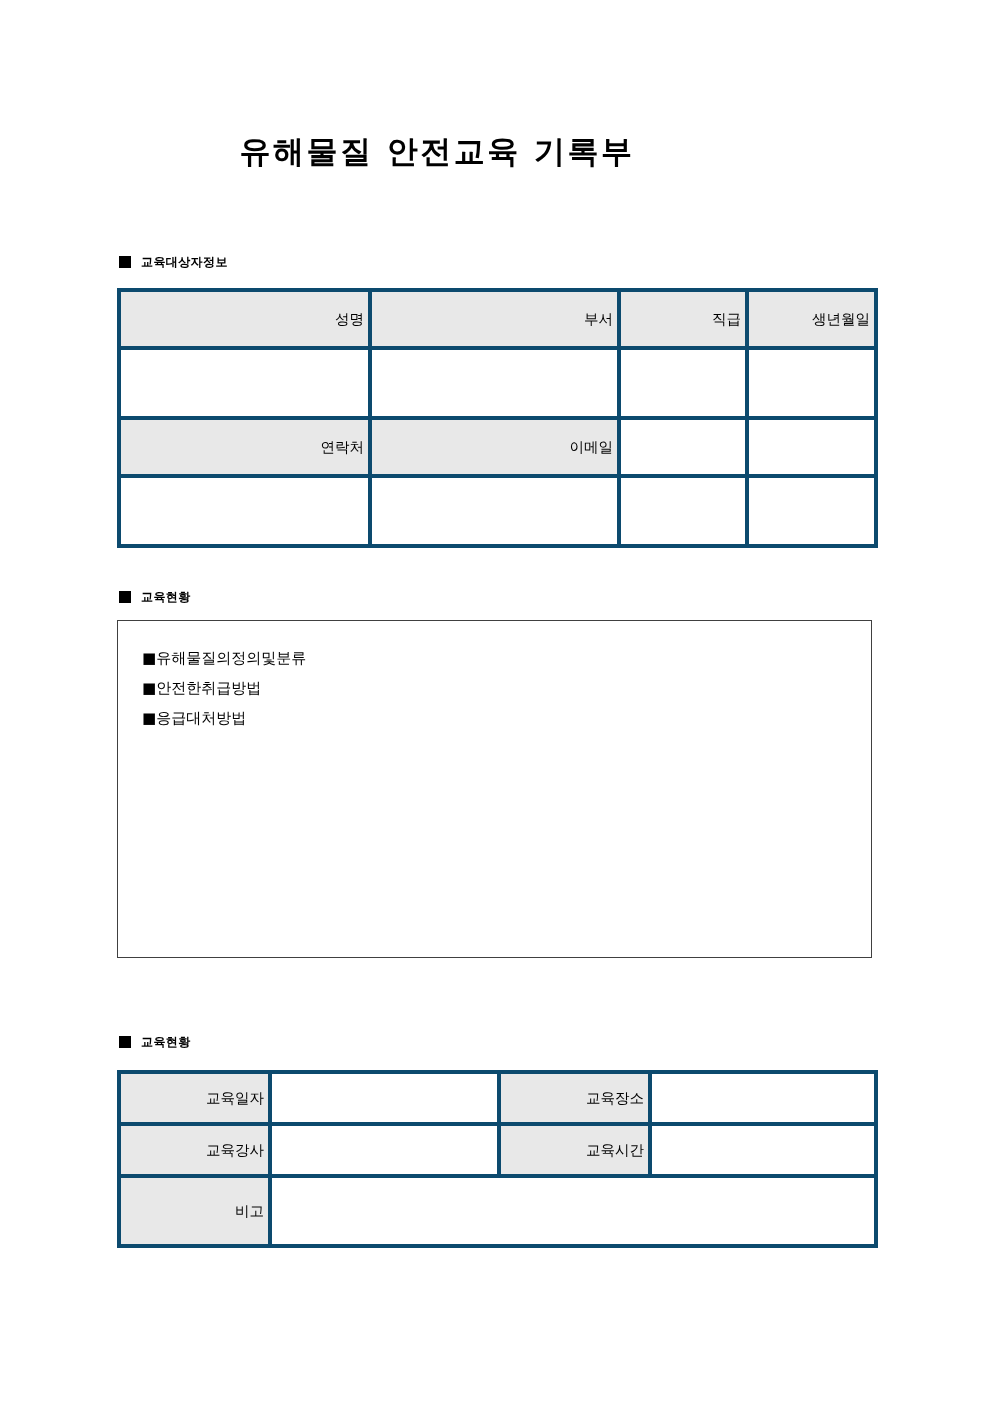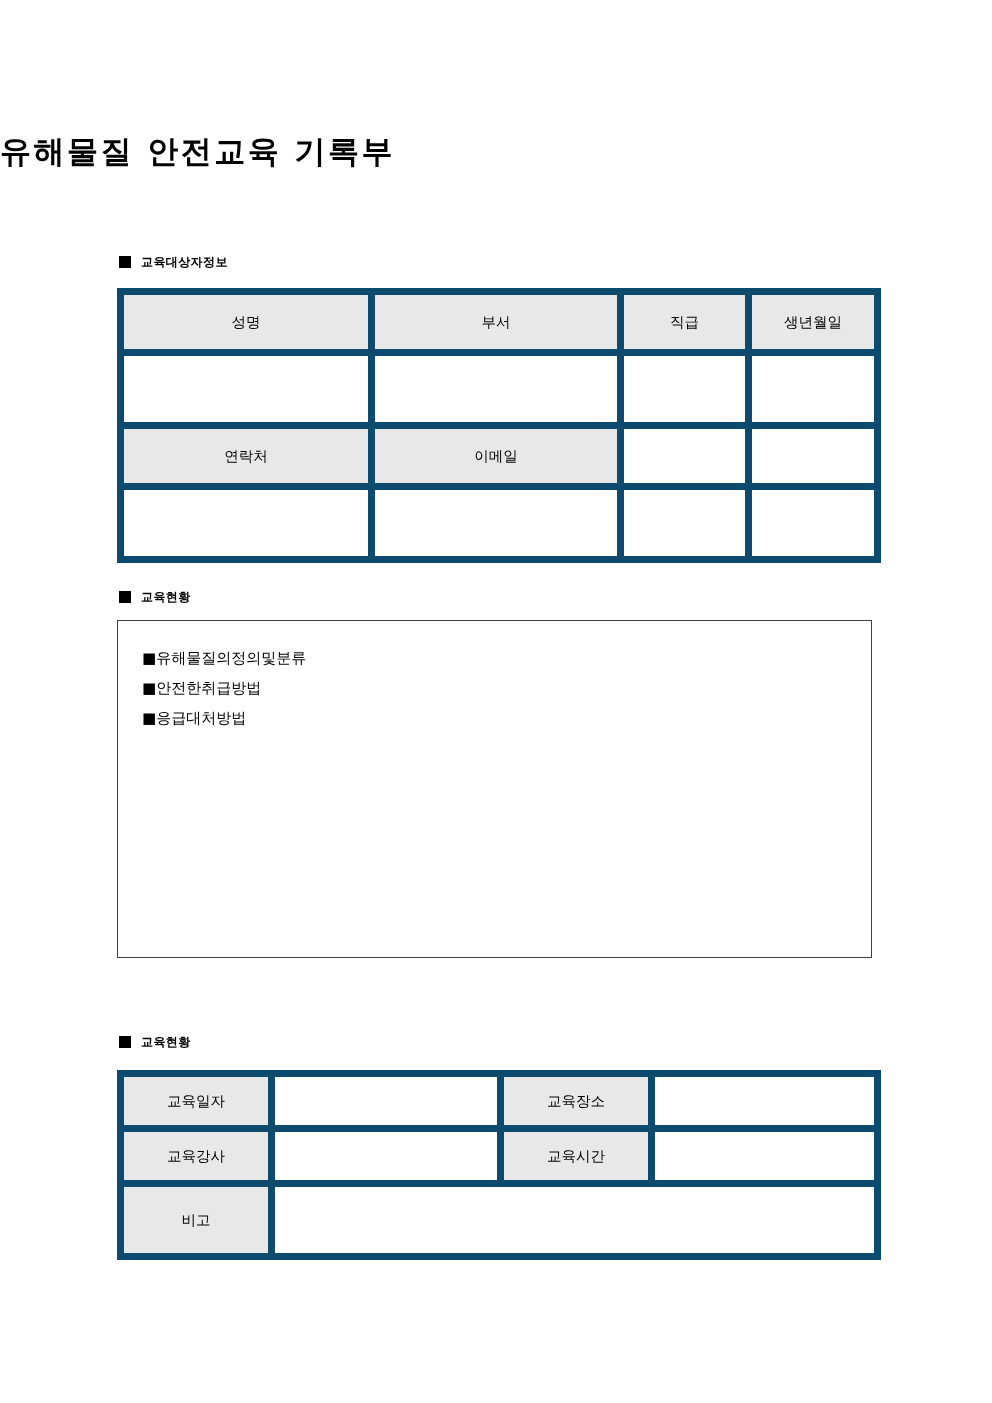--- a/index.html
+++ b/index.html
@@ -22,20 +22,21 @@
     inset: 0;
     background: #ffffff;
   }
 
   
   .doc-title {
     position: absolute;
     left: 0;
     top: 131px;
     width: 874px;
+    text-align: center;
     font-size: 31px;
     font-weight: 700;
     letter-spacing: 2.5px;
     line-height: 40px;
     white-space: pre;
   }
 
   
   .section-head {
     position: absolute;
@@ -64,23 +65,23 @@
 
   
   table.doc-table {
     position: absolute;
     border-collapse: collapse;
     table-layout: fixed;
     font-size: 14.5px;
     background: #ffffff;
   }
   table.doc-table td {
-    border: 7px solid #0c4a6e;
+    border: 4px solid #0c4a6e;
     padding: 4px;
-    text-align: center;
+    text-align: right;
     vertical-align: middle;
     background: #ffffff;
     line-height: 1.3;
   }
   table.doc-table td.gray {
     background: #e8e8e8;
   }
   table.doc-table td.blank {
     background: #ffffff;
   }

